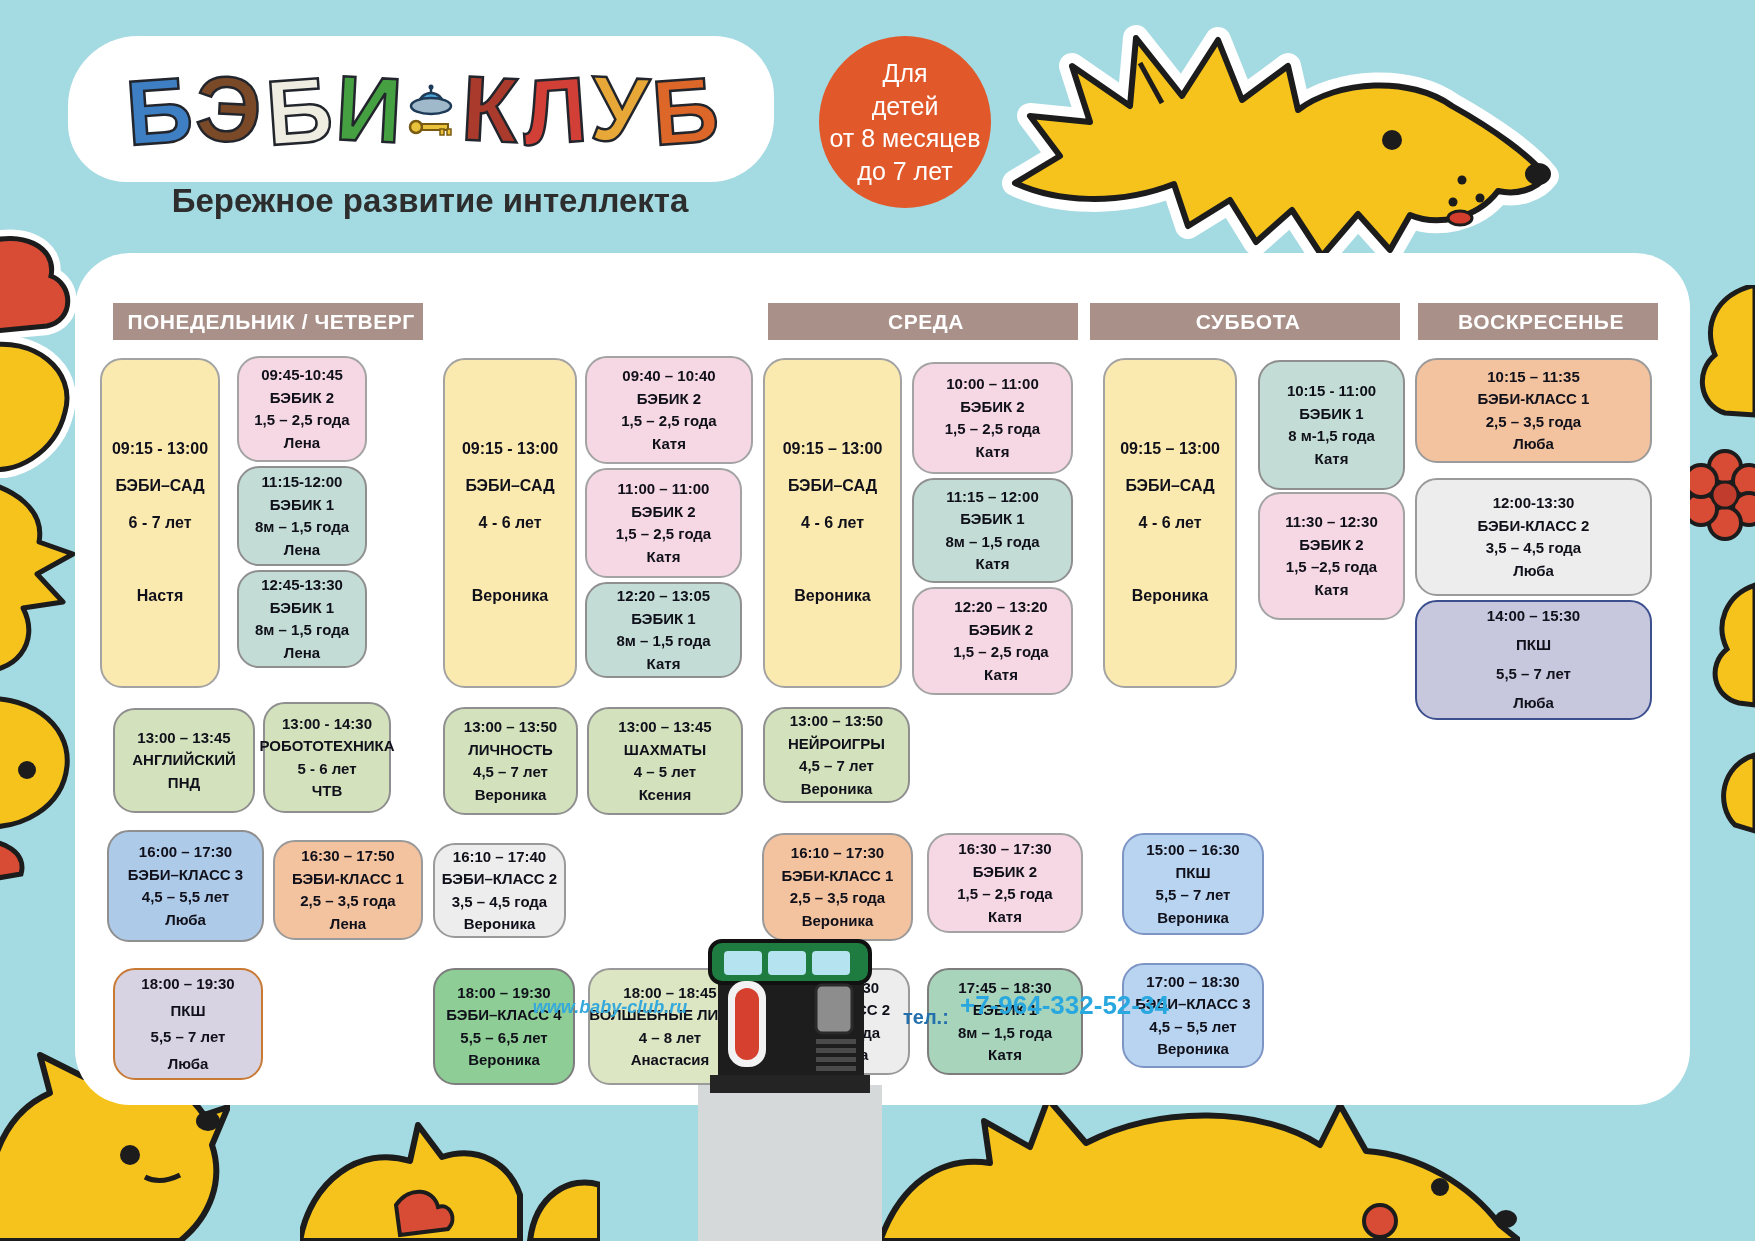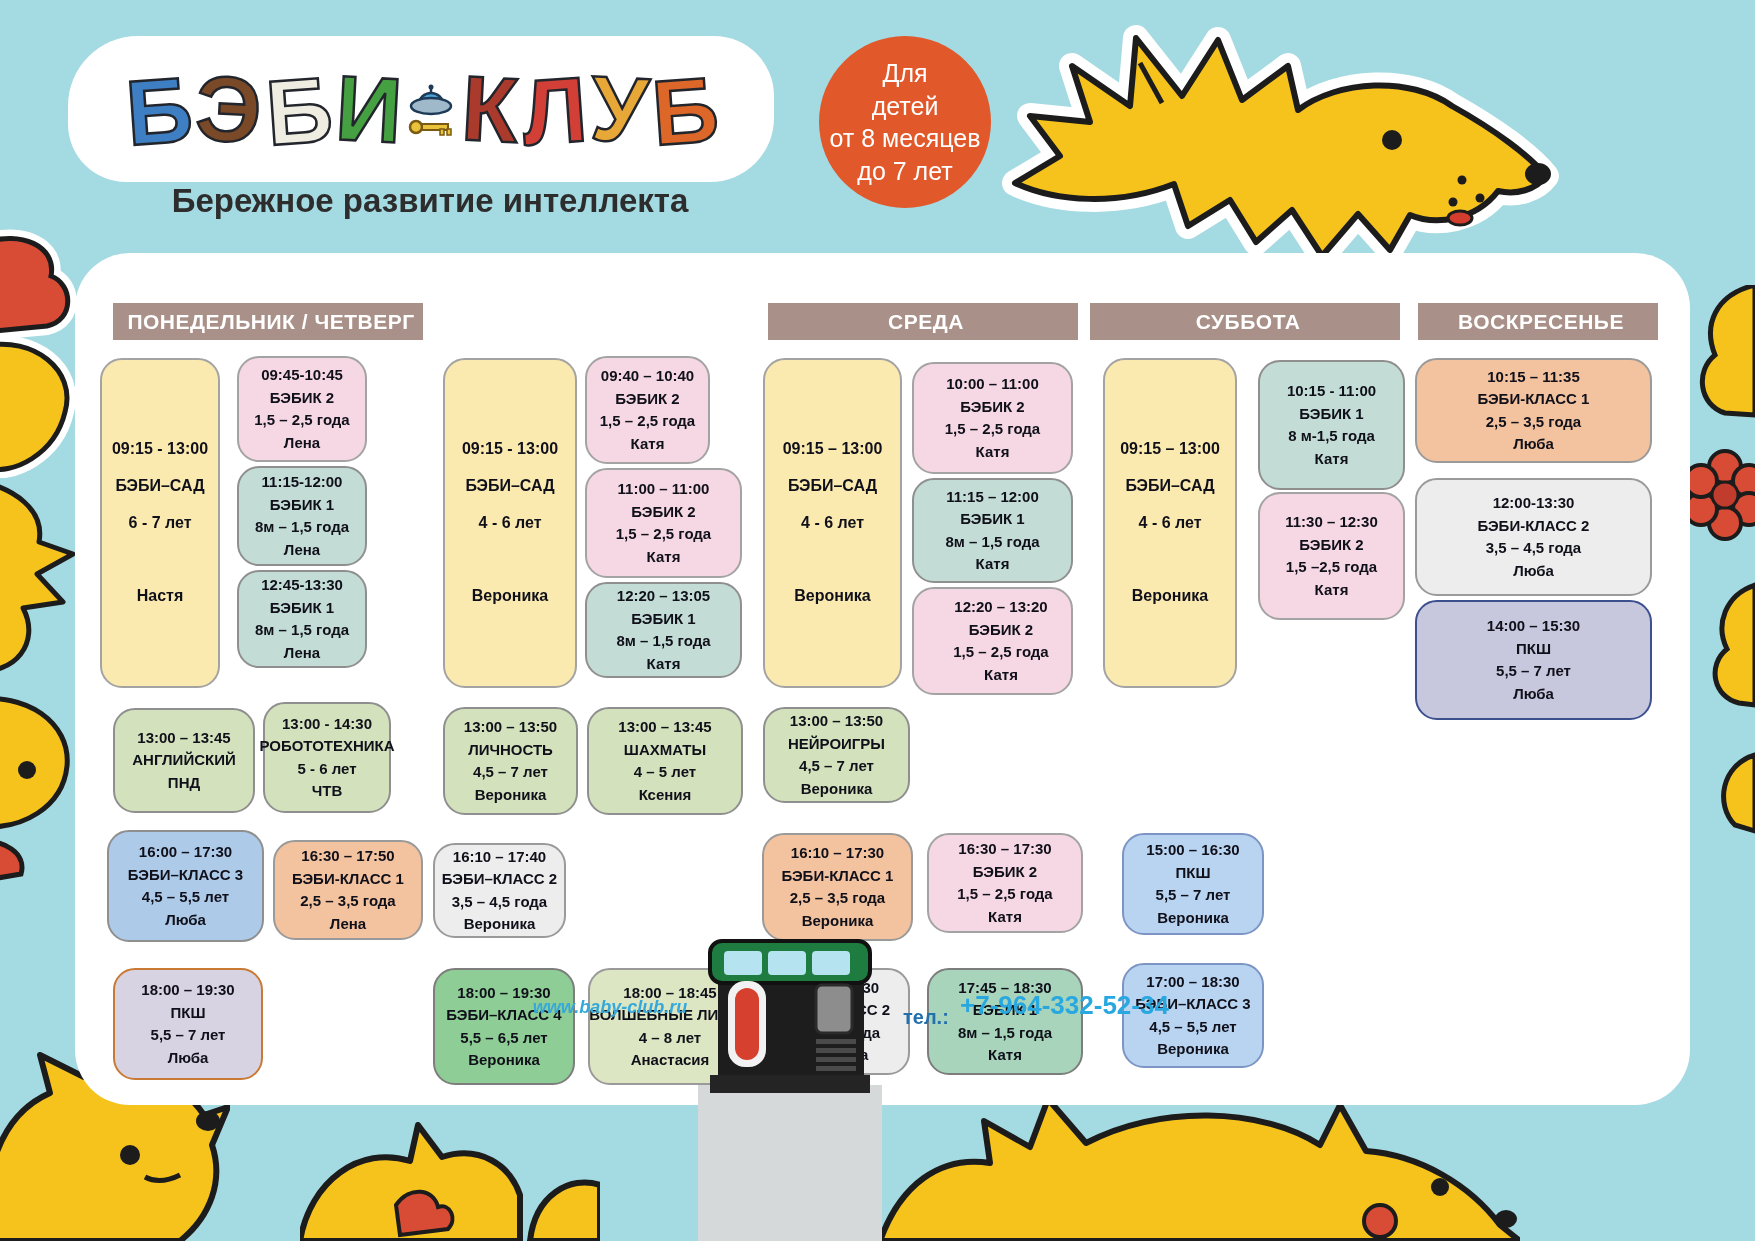--- a/index.html
+++ b/index.html
@@ -32,21 +32,21 @@
   .white-card{position:absolute;left:75px;top:253px;width:1615px;height:852px;
     background:#ffffff;border-radius:55px;z-index:1;}
   .day-header{position:absolute;height:37px;z-index:2;display:flex;align-items:center;
     justify-content:center;font-weight:bold;font-size:21px;letter-spacing:0.5px;padding-left:6px;}
   .card{position:absolute;z-index:2;border:2px solid #8f8f8f;border-radius:22px;
     display:flex;flex-direction:column;justify-content:center;align-items:center;
     text-align:center;color:#10101a;font-weight:bold;font-size:15px;line-height:1.5;
     padding:3px 3px;box-sizing:border-box;}
   .card .card-line{white-space:nowrap;}
   .tall{font-size:16px;line-height:2.3;}
-  .thick-border{border-width:2.5px;}
+  .thick-border{border-width:2.5px;justify-content:space-between;}
 
   
   .site{position:absolute;left:480px;top:997px;width:260px;text-align:center;z-index:2;
     font-size:18px;font-weight:bold;font-style:italic;}
   .tel-label{position:absolute;left:903px;top:1006px;z-index:2;font-size:20px;font-weight:bold;}
   .phone{position:absolute;left:960px;top:990px;z-index:2;font-size:26px;font-weight:bold;}
 </style>
 </head>
 <body>
 
@@ -210,21 +210,21 @@
       <div class="card-line">Люба</div>
     </div>
 
   <div class="card tall" style="left: 443px; top: 358px; width: 134px; height: 330px; background-color: rgb(251, 234, 176); border-color: rgb(163, 163, 163);">
       <div class="card-line">09:15 - 13:00</div>
       <div class="card-line">БЭБИ–САД</div>
       <div class="card-line">4 - 6 лет</div>
       <div class="card-line">&nbsp;</div>
       <div class="card-line">Вероника</div>
     </div>
-  <div class="card" style="left: 585px; top: 356px; width: 125px; height: 108px; background-color: rgb(245, 216, 227); border-color: rgb(163, 163, 163);">
+  <div class="card" style="left: 585px; top: 356px; width: 168px; height: 108px; background-color: rgb(245, 216, 227); border-color: rgb(163, 163, 163);">
       <div class="card-line">09:40 – 10:40</div>
       <div class="card-line">БЭБИК 2</div>
       <div class="card-line">1,5 – 2,5 года</div>
       <div class="card-line">Катя</div>
     </div>
   <div class="card" style="left: 585px; top: 468px; width: 157px; height: 110px; background-color: rgb(245, 216, 227); border-color: rgb(163, 163, 163);">
       <div class="card-line">11:00 – 11:00</div>
       <div class="card-line">БЭБИК 2</div>
       <div class="card-line">1,5 – 2,5 года</div>
       <div class="card-line">Катя</div>

